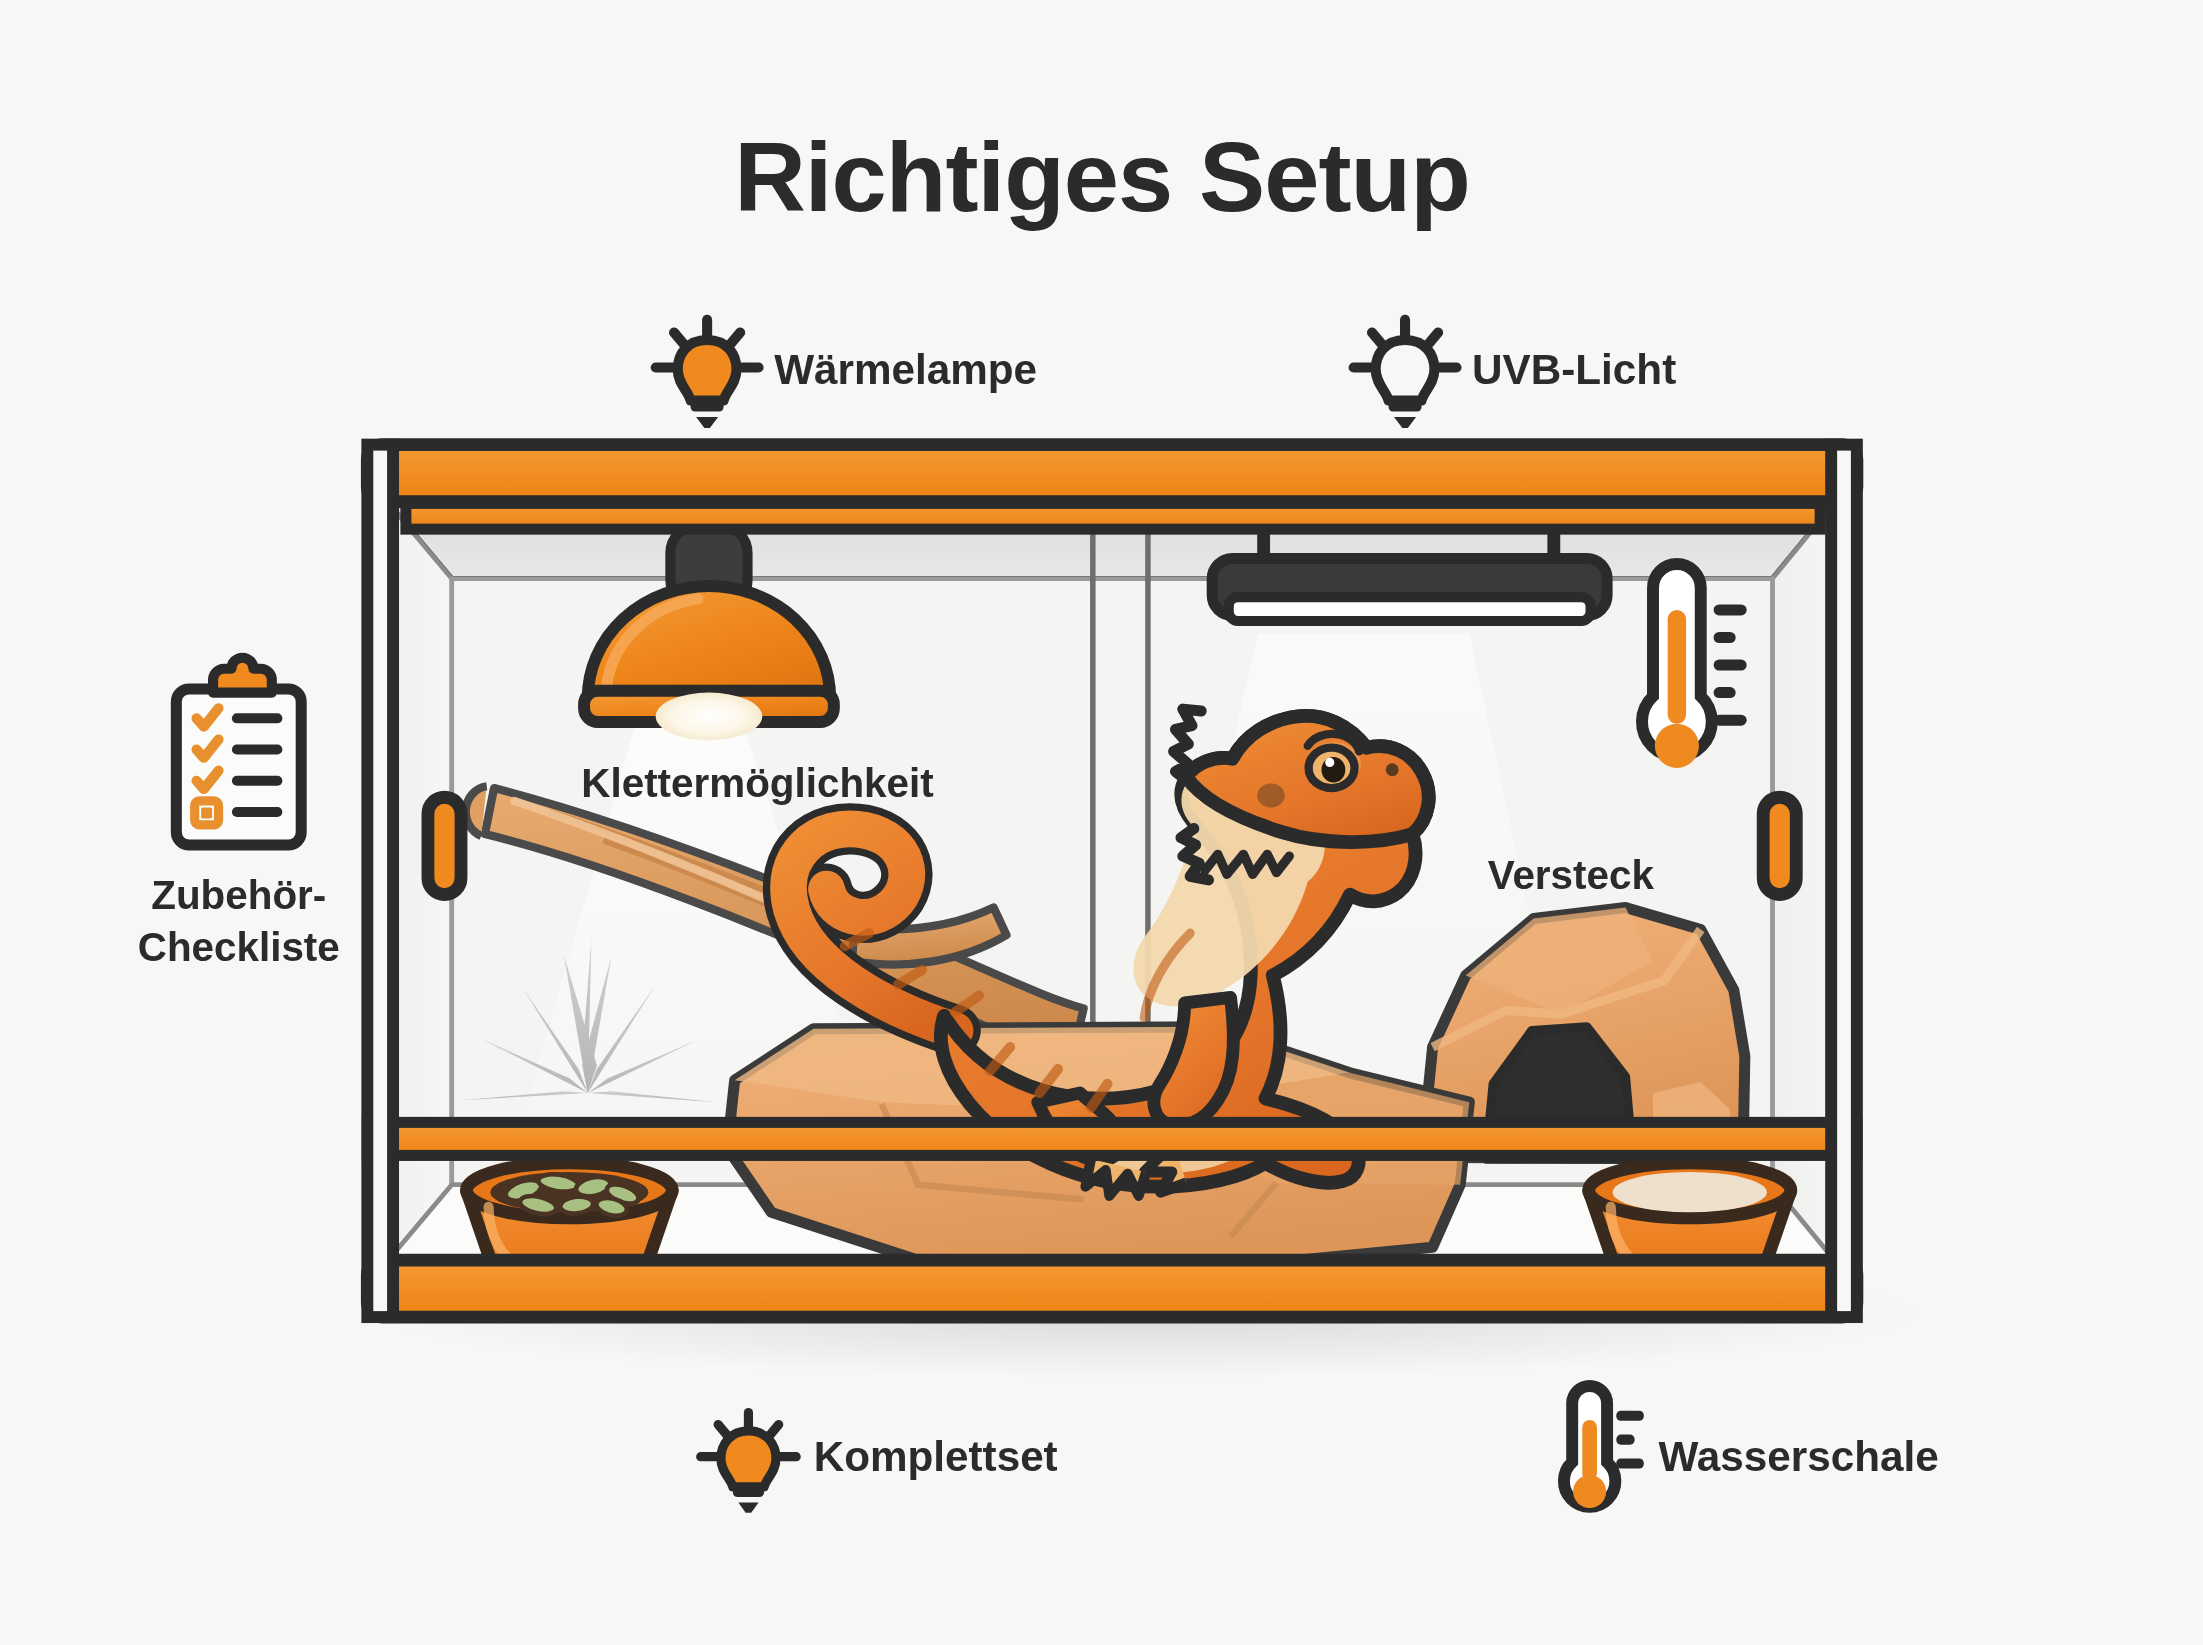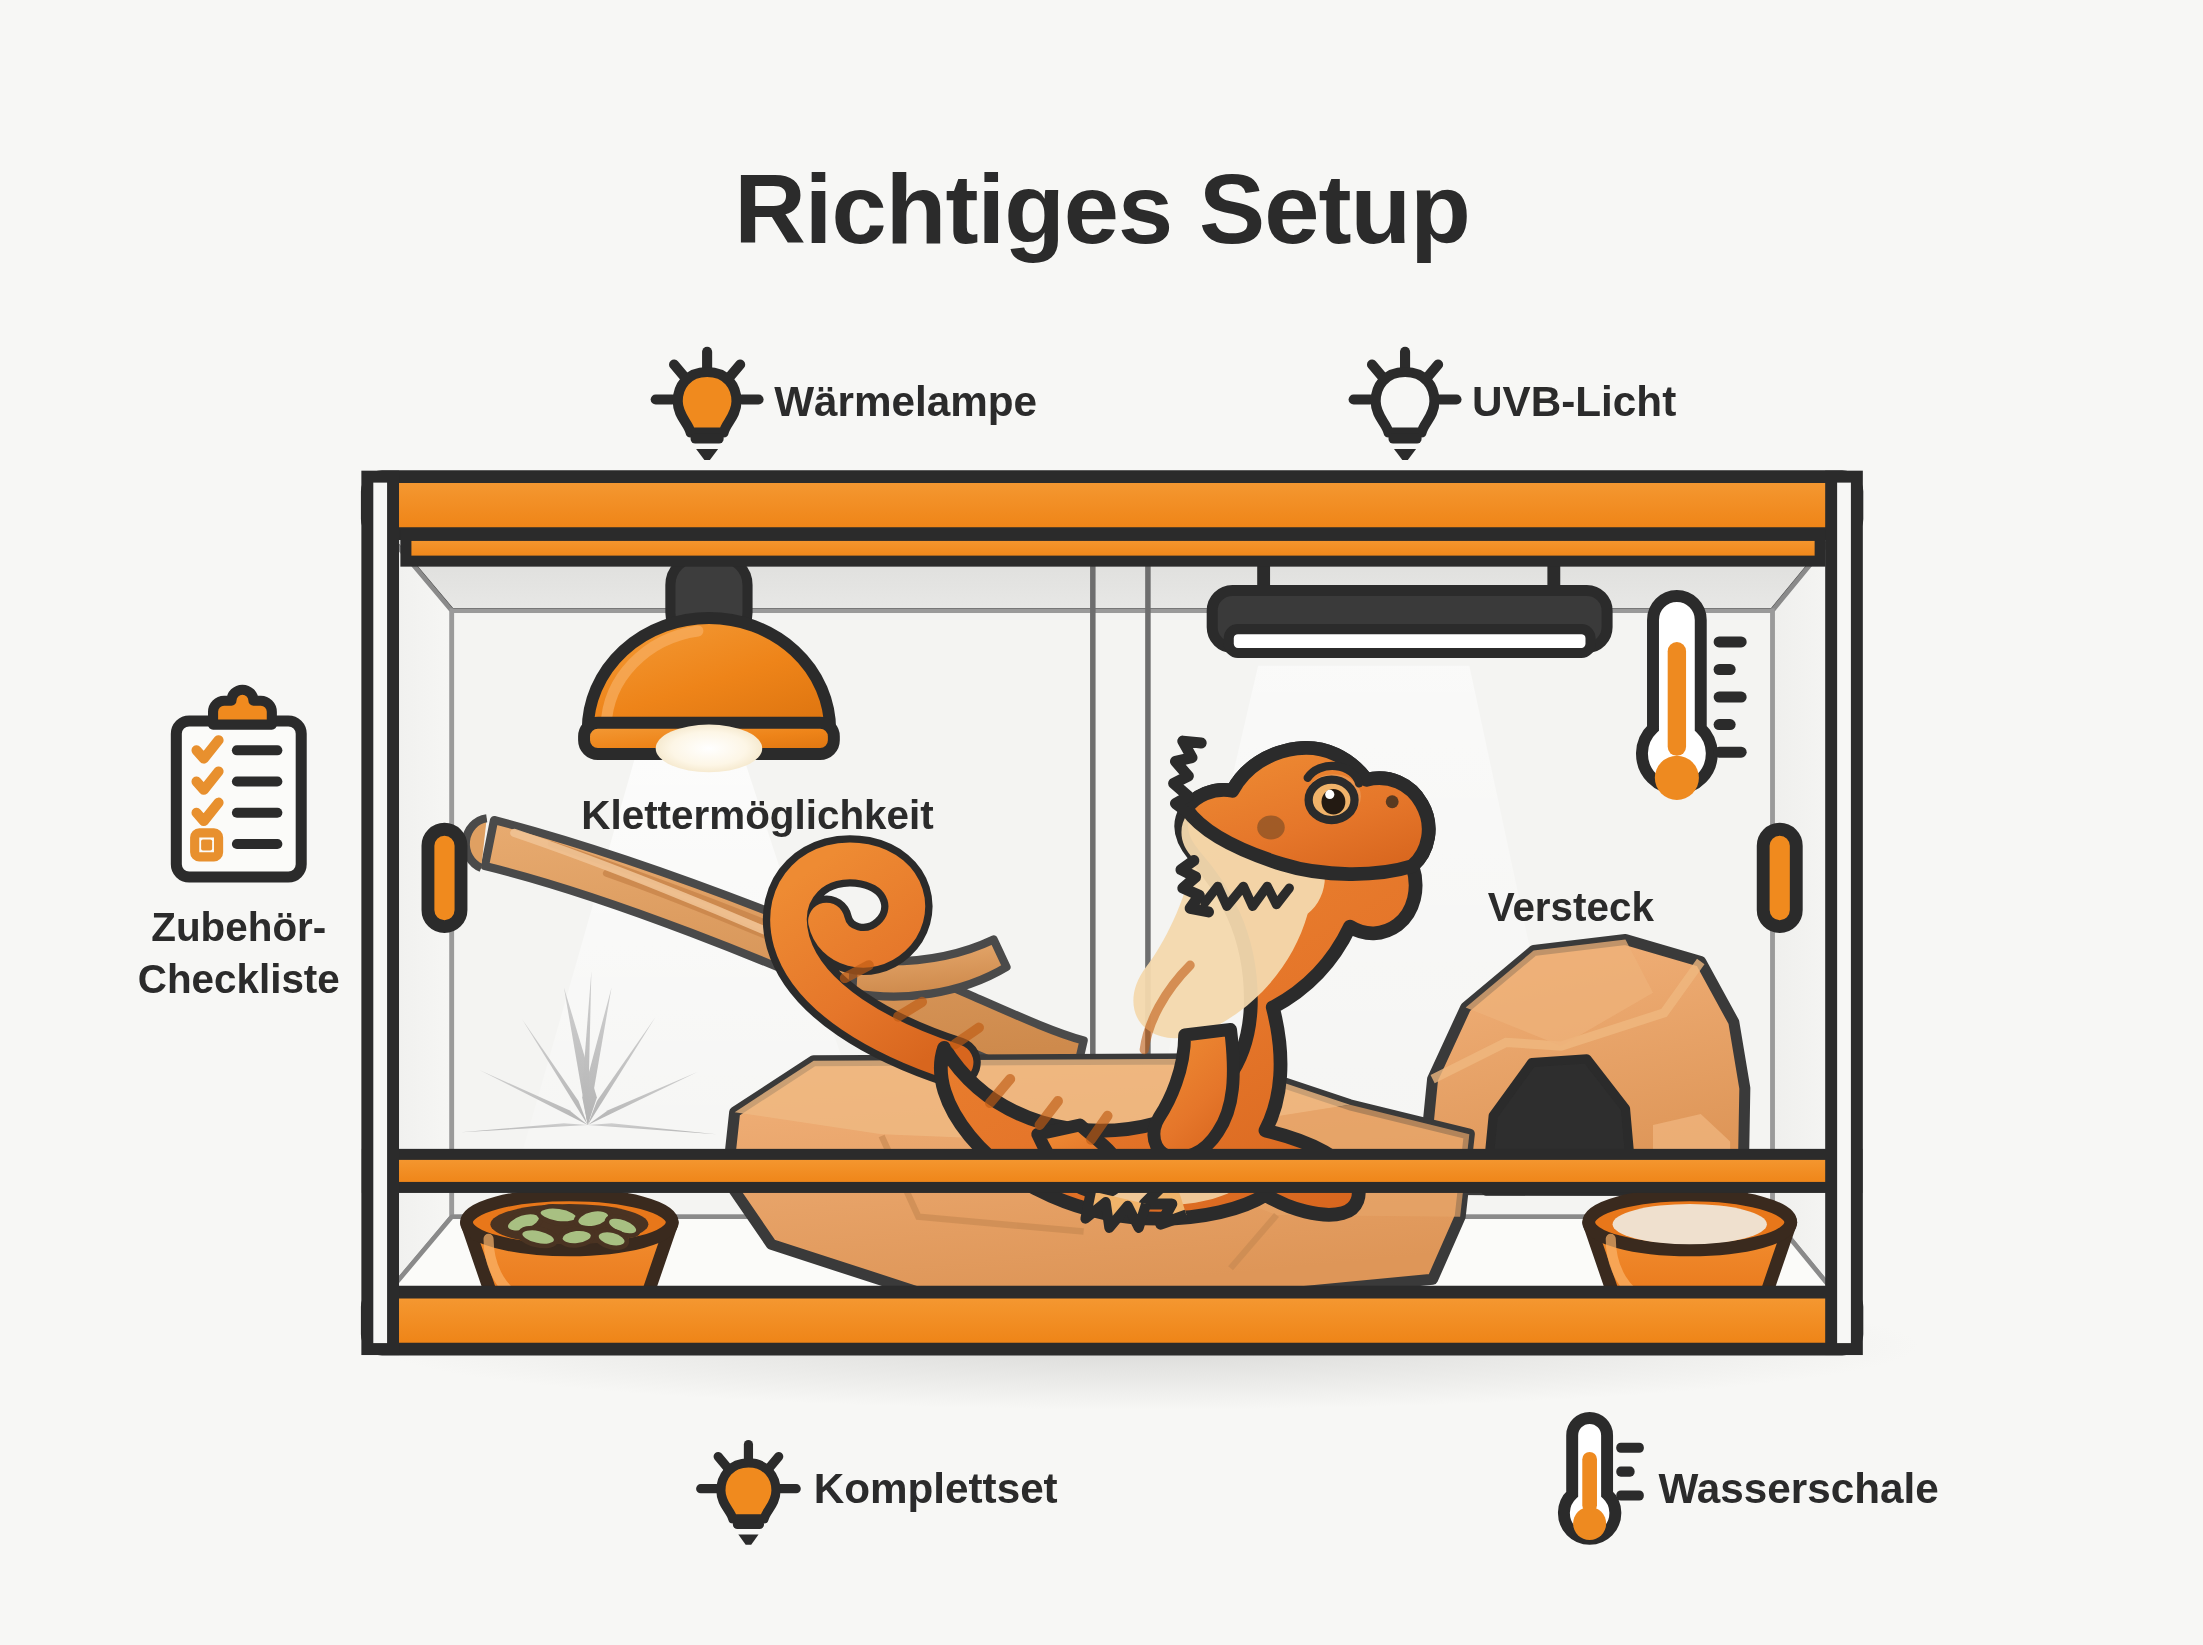--- a/index.html
+++ b/index.html
@@ -3,21 +3,21 @@
 <meta charset="utf-8">
 <style>
   html,body{margin:0;padding:0;}
   body{
     width:2204px;height:1646px;
     background:#f7f7f5;
     font-family:"Liberation Sans","DejaVu Sans",sans-serif;
     overflow:hidden;
     position:relative;
   }
-  #stage{position:absolute;inset:0;margin-top:32px;}
+  #stage{position:absolute;inset:0;}
   svg#scene{display:block;width:2204px;height:1646px;}
 
   .ttl{
     font-size:108px;font-weight:700;letter-spacing:-1px;
     fill:#2b2b2b;
   }
   .lbl{
     font-size:46px;font-weight:700;fill:#2b2b2b;
   }
   .lbl-in{

